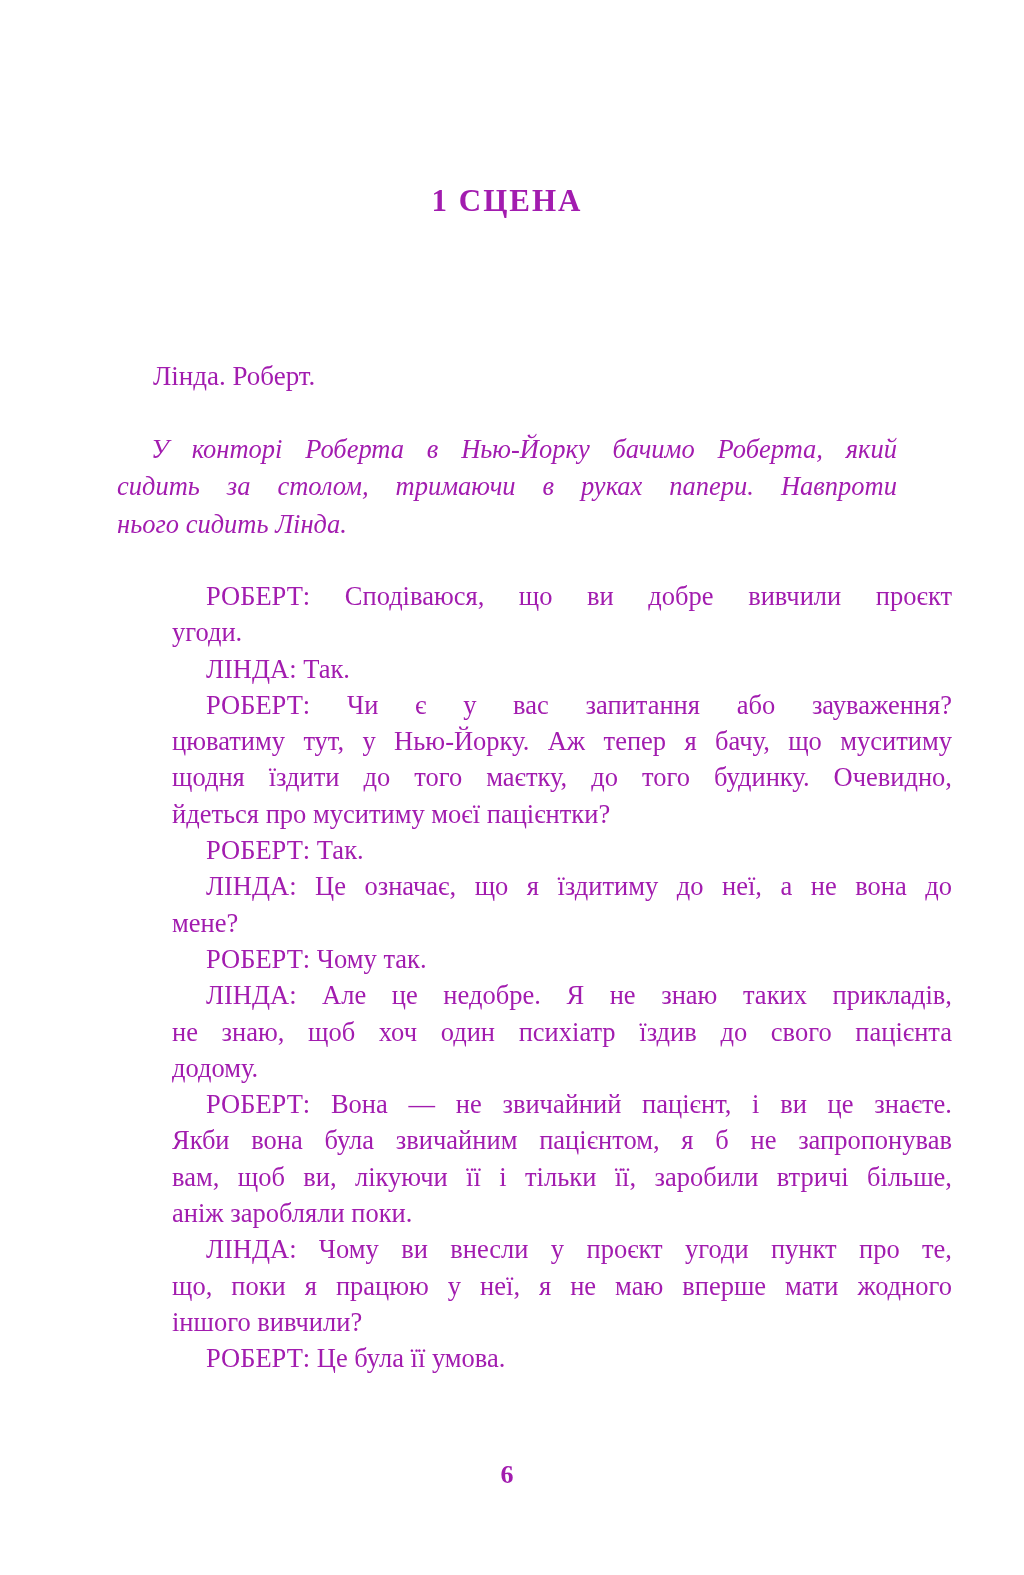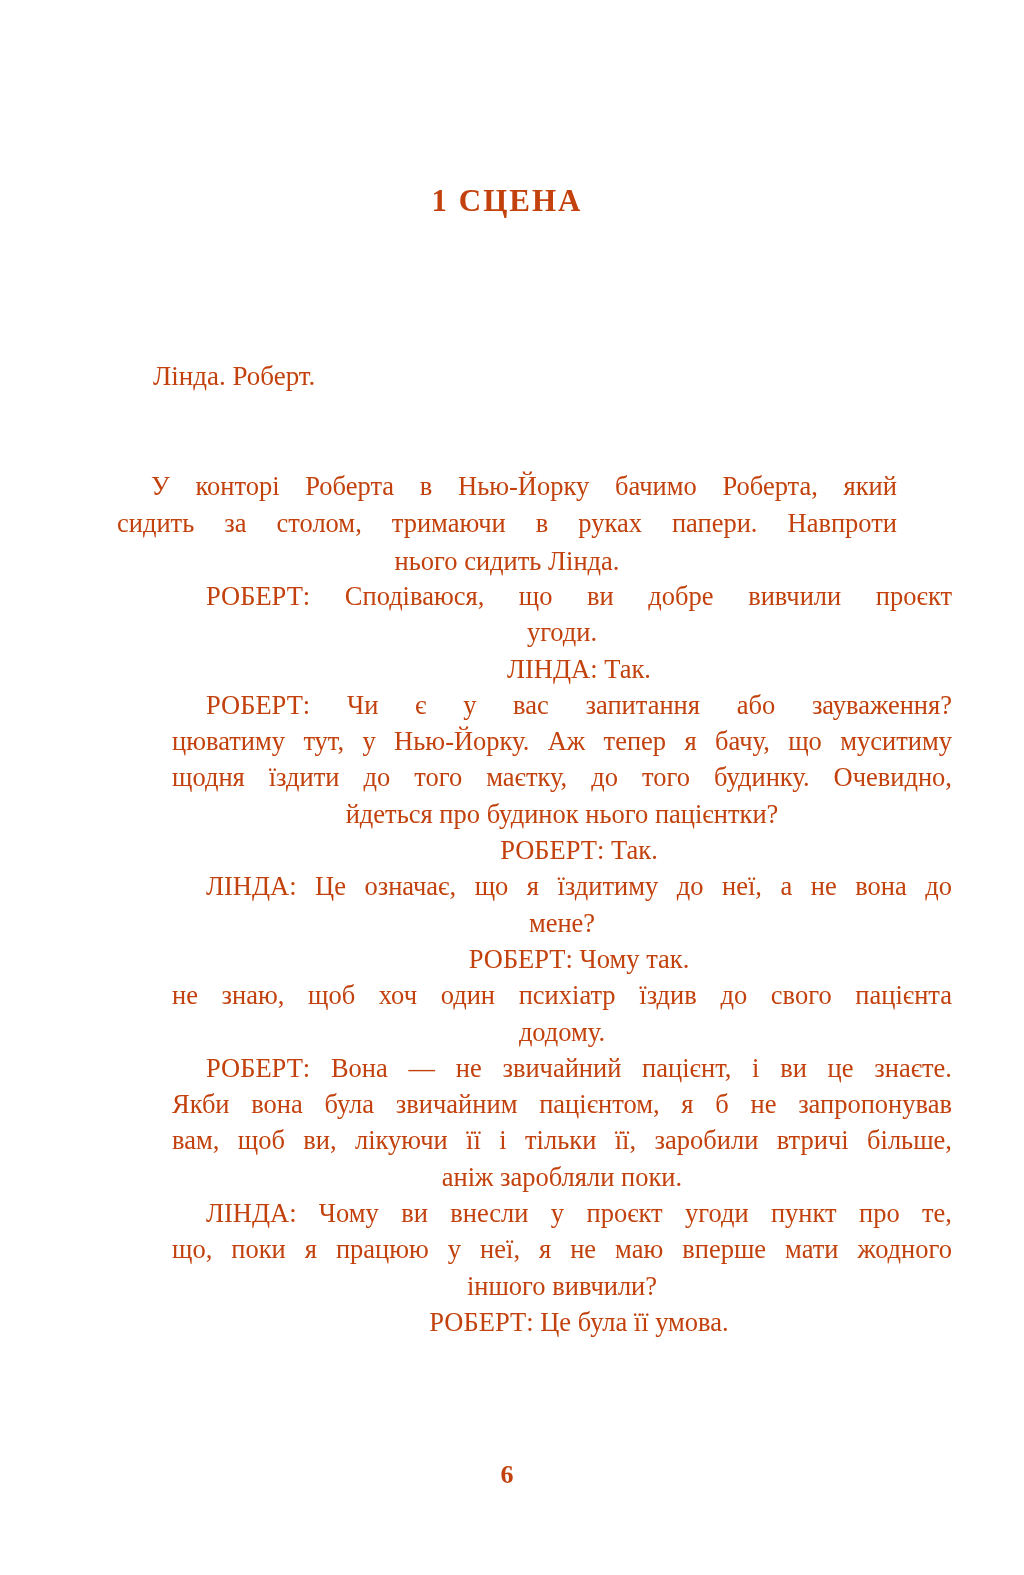--- a/index.html
+++ b/index.html
@@ -5,21 +5,21 @@
   html, body {
     margin: 0;
     padding: 0;
     background: #ffffff;
   }
   .page {
     position: relative;
     width: 1024px;
     height: 1575px;
     background: #ffffff;
-    color: #c2410c;
+    color: #a21caf;
     font-family: "Liberation Serif", "DejaVu Serif", serif;
     overflow: hidden;
   }
   .title {
     position: absolute;
     left: 117px;
     top: 183px;
     width: 780px;
     margin: 0;
     text-align: center;
@@ -36,40 +36,39 @@
     font-size: 27px;
     line-height: 36.5px;
     text-indent: 36px;
     white-space: nowrap;
   }
   .stage {
     position: absolute;
     left: 117px;
     top: 431px;
     width: 780px;
-    margin-top: 37px;
+    font-style: italic;
   }
   .stage .ln {
     height: 37.4px;
     line-height: 37.4px;
   }
   .dialogue {
     position: absolute;
     left: 132px;
     top: 578px;
     width: 780px;
     margin-left: 40px;
   }
   .ln {
     font-size: 26.5px;
     height: 36.3px;
     line-height: 36.3px;
     white-space: nowrap;
     overflow: visible;
-    text-align: center;
   }
   .ln.first {
     text-indent: 34px;
   }
   .ln.jfull {
     text-align: justify;
     text-align-last: justify;
     white-space: normal;
   }
   .pagenum {
@@ -104,33 +103,34 @@
       </div>
       <div class="para">
         <div class="ln first">ЛІНДА: Так.</div>
       </div>
       <div class="para">
         <div class="ln first jfull">РОБЕРТ: Чи є у вас запитання або зауваження?</div>
       </div>
       <div class="para">
         <div class="ln jfull">цюватиму тут, у Нью-Йорку. Аж тепер я бачу, що муситиму</div>
         <div class="ln jfull">щодня їздити до того маєтку, до того будинку. Очевидно,</div>
-        <div class="ln">йдеться про будинок нього пацієнтки?</div>
+        <div class="ln">йдеться про муситиму моєї пацієнтки?</div>
       </div>
       <div class="para">
         <div class="ln first">РОБЕРТ: Так.</div>
       </div>
       <div class="para">
         <div class="ln first jfull">ЛІНДА: Це означає, що я їздитиму до неї, а не вона до</div>
         <div class="ln">мене?</div>
       </div>
       <div class="para">
         <div class="ln first">РОБЕРТ: Чому так.</div>
       </div>
       <div class="para">
+        <div class="ln first jfull">ЛІНДА: Але це недобре. Я не знаю таких прикладів,</div>
         <div class="ln jfull">не знаю, щоб хоч один психіатр їздив до свого пацієнта</div>
         <div class="ln">додому.</div>
       </div>
       <div class="para">
         <div class="ln first jfull">РОБЕРТ: Вона — не звичайний пацієнт, і ви це знаєте.</div>
         <div class="ln jfull">Якби вона була звичайним пацієнтом, я б не запропонував</div>
         <div class="ln jfull">вам, щоб ви, лікуючи її і тільки її, заробили втричі більше,</div>
         <div class="ln">аніж заробляли поки.</div>
       </div>
       <div class="para">

